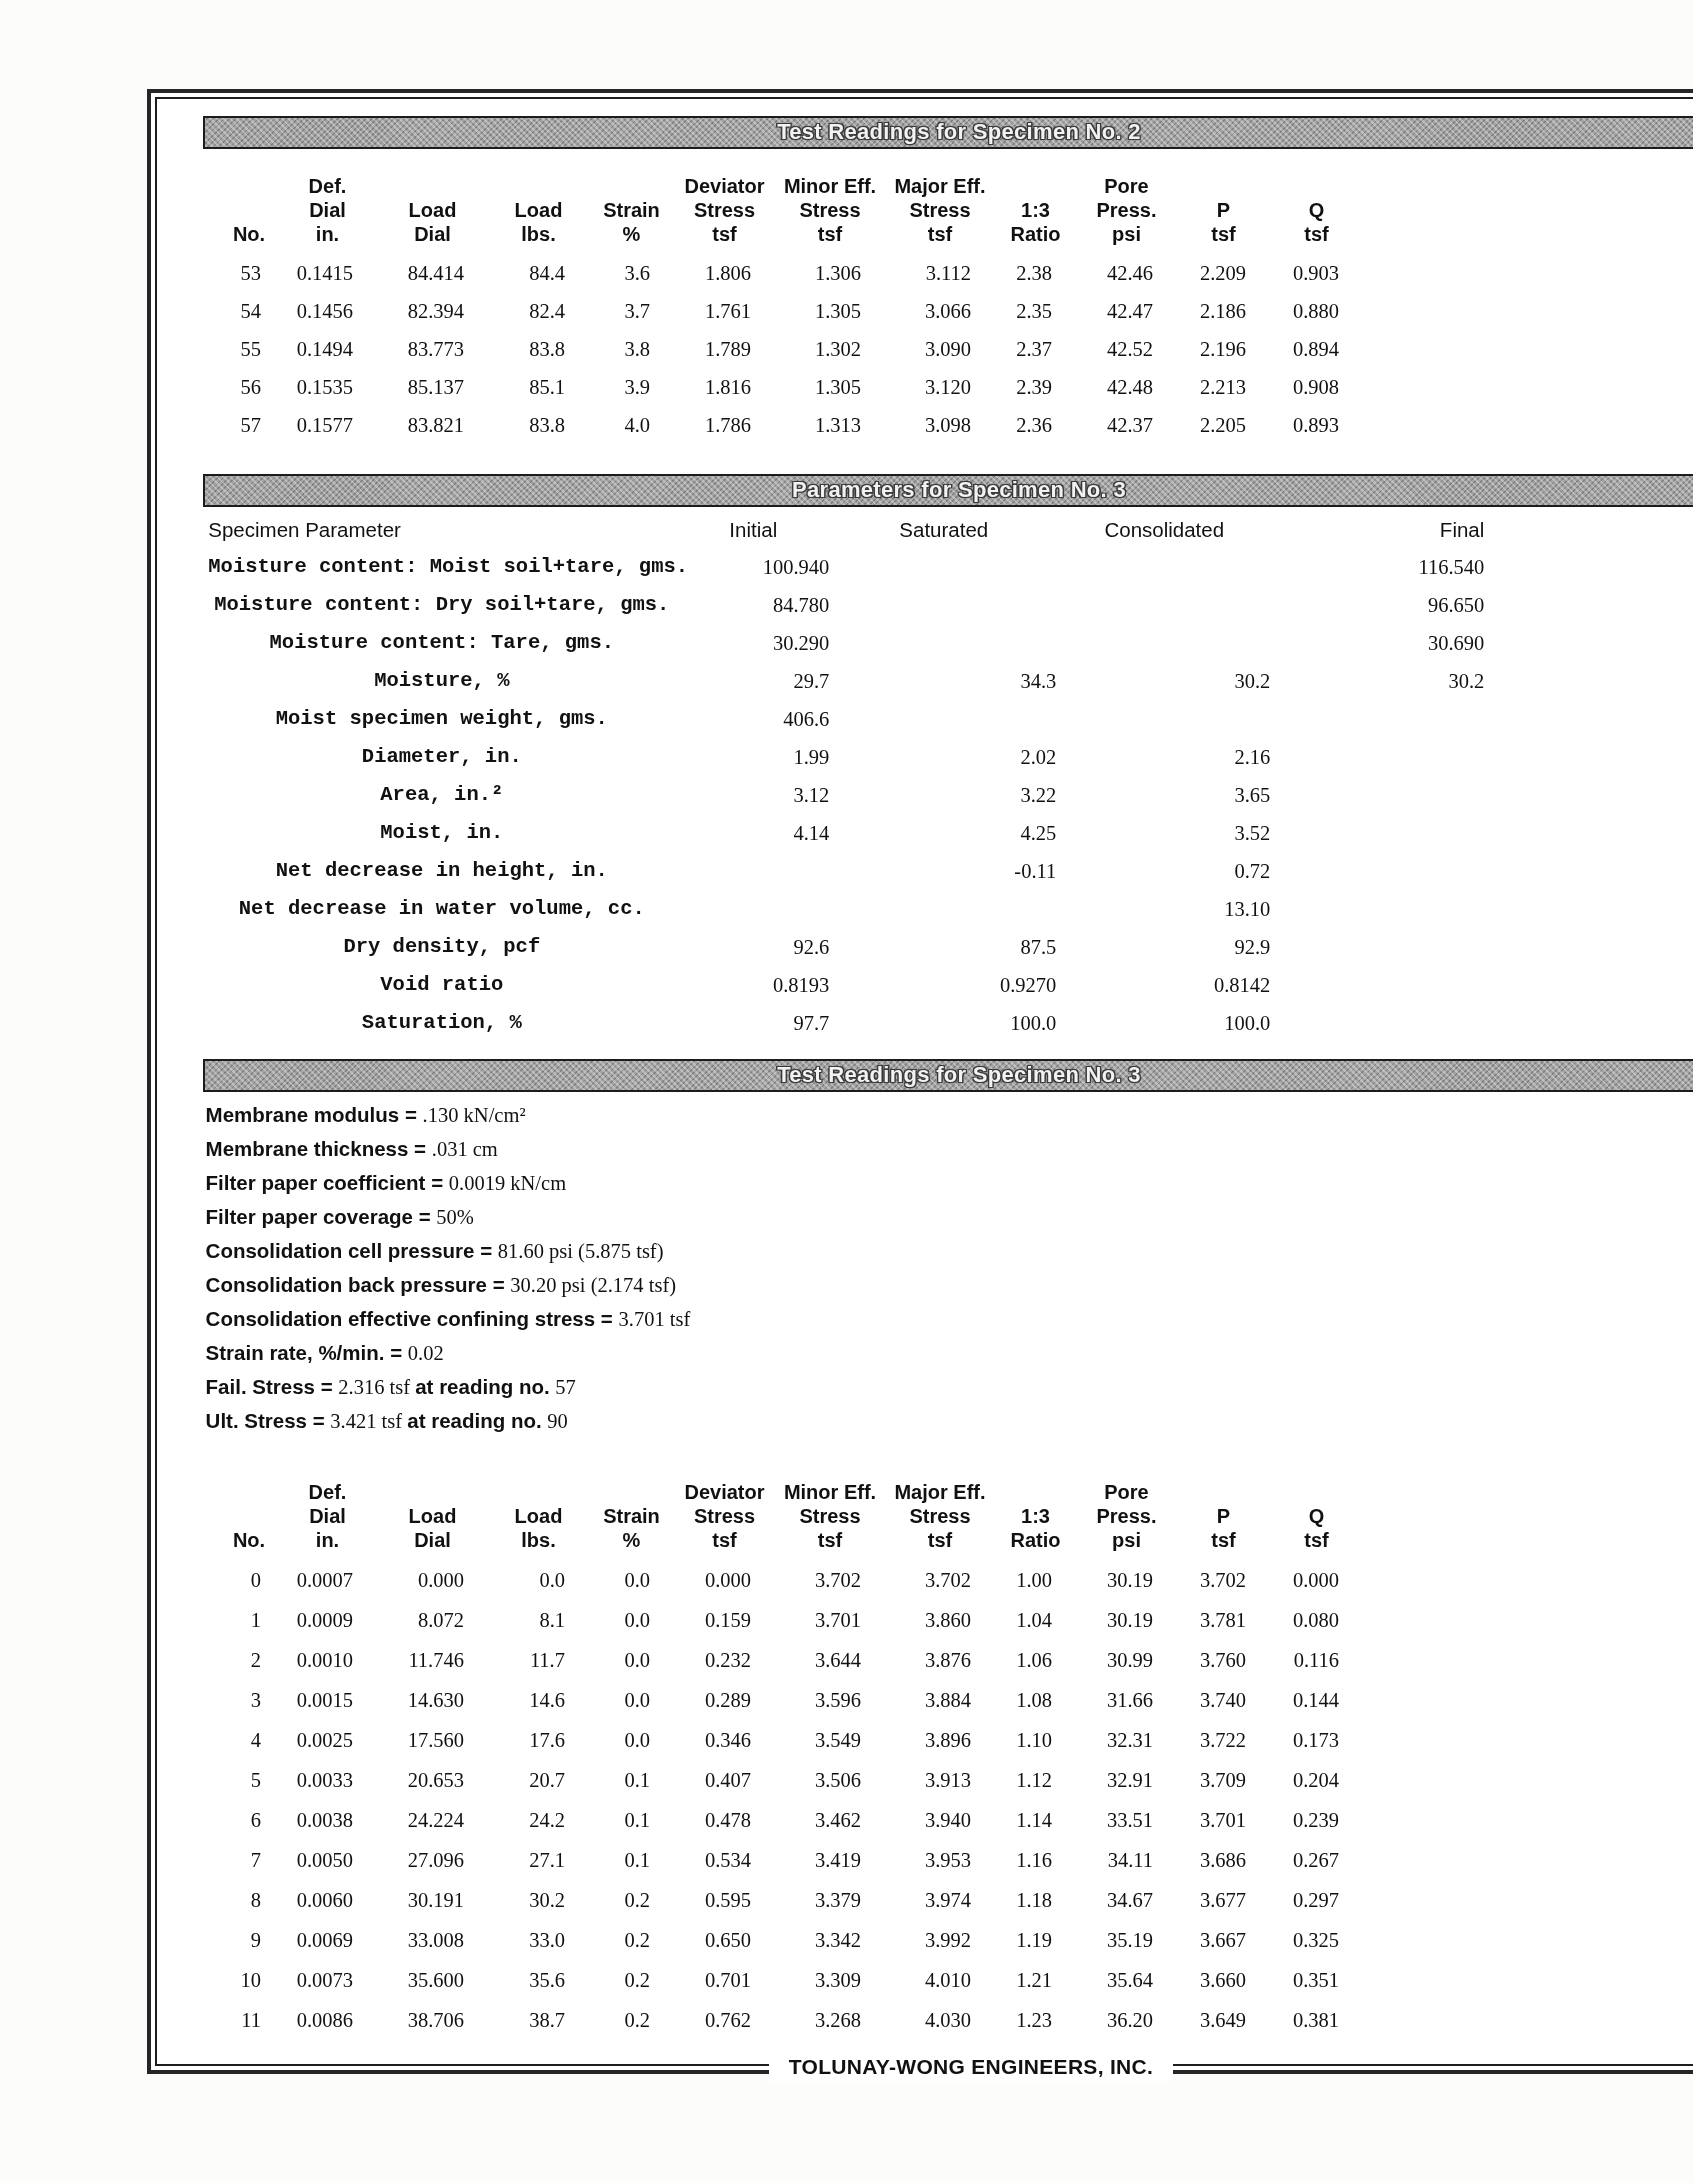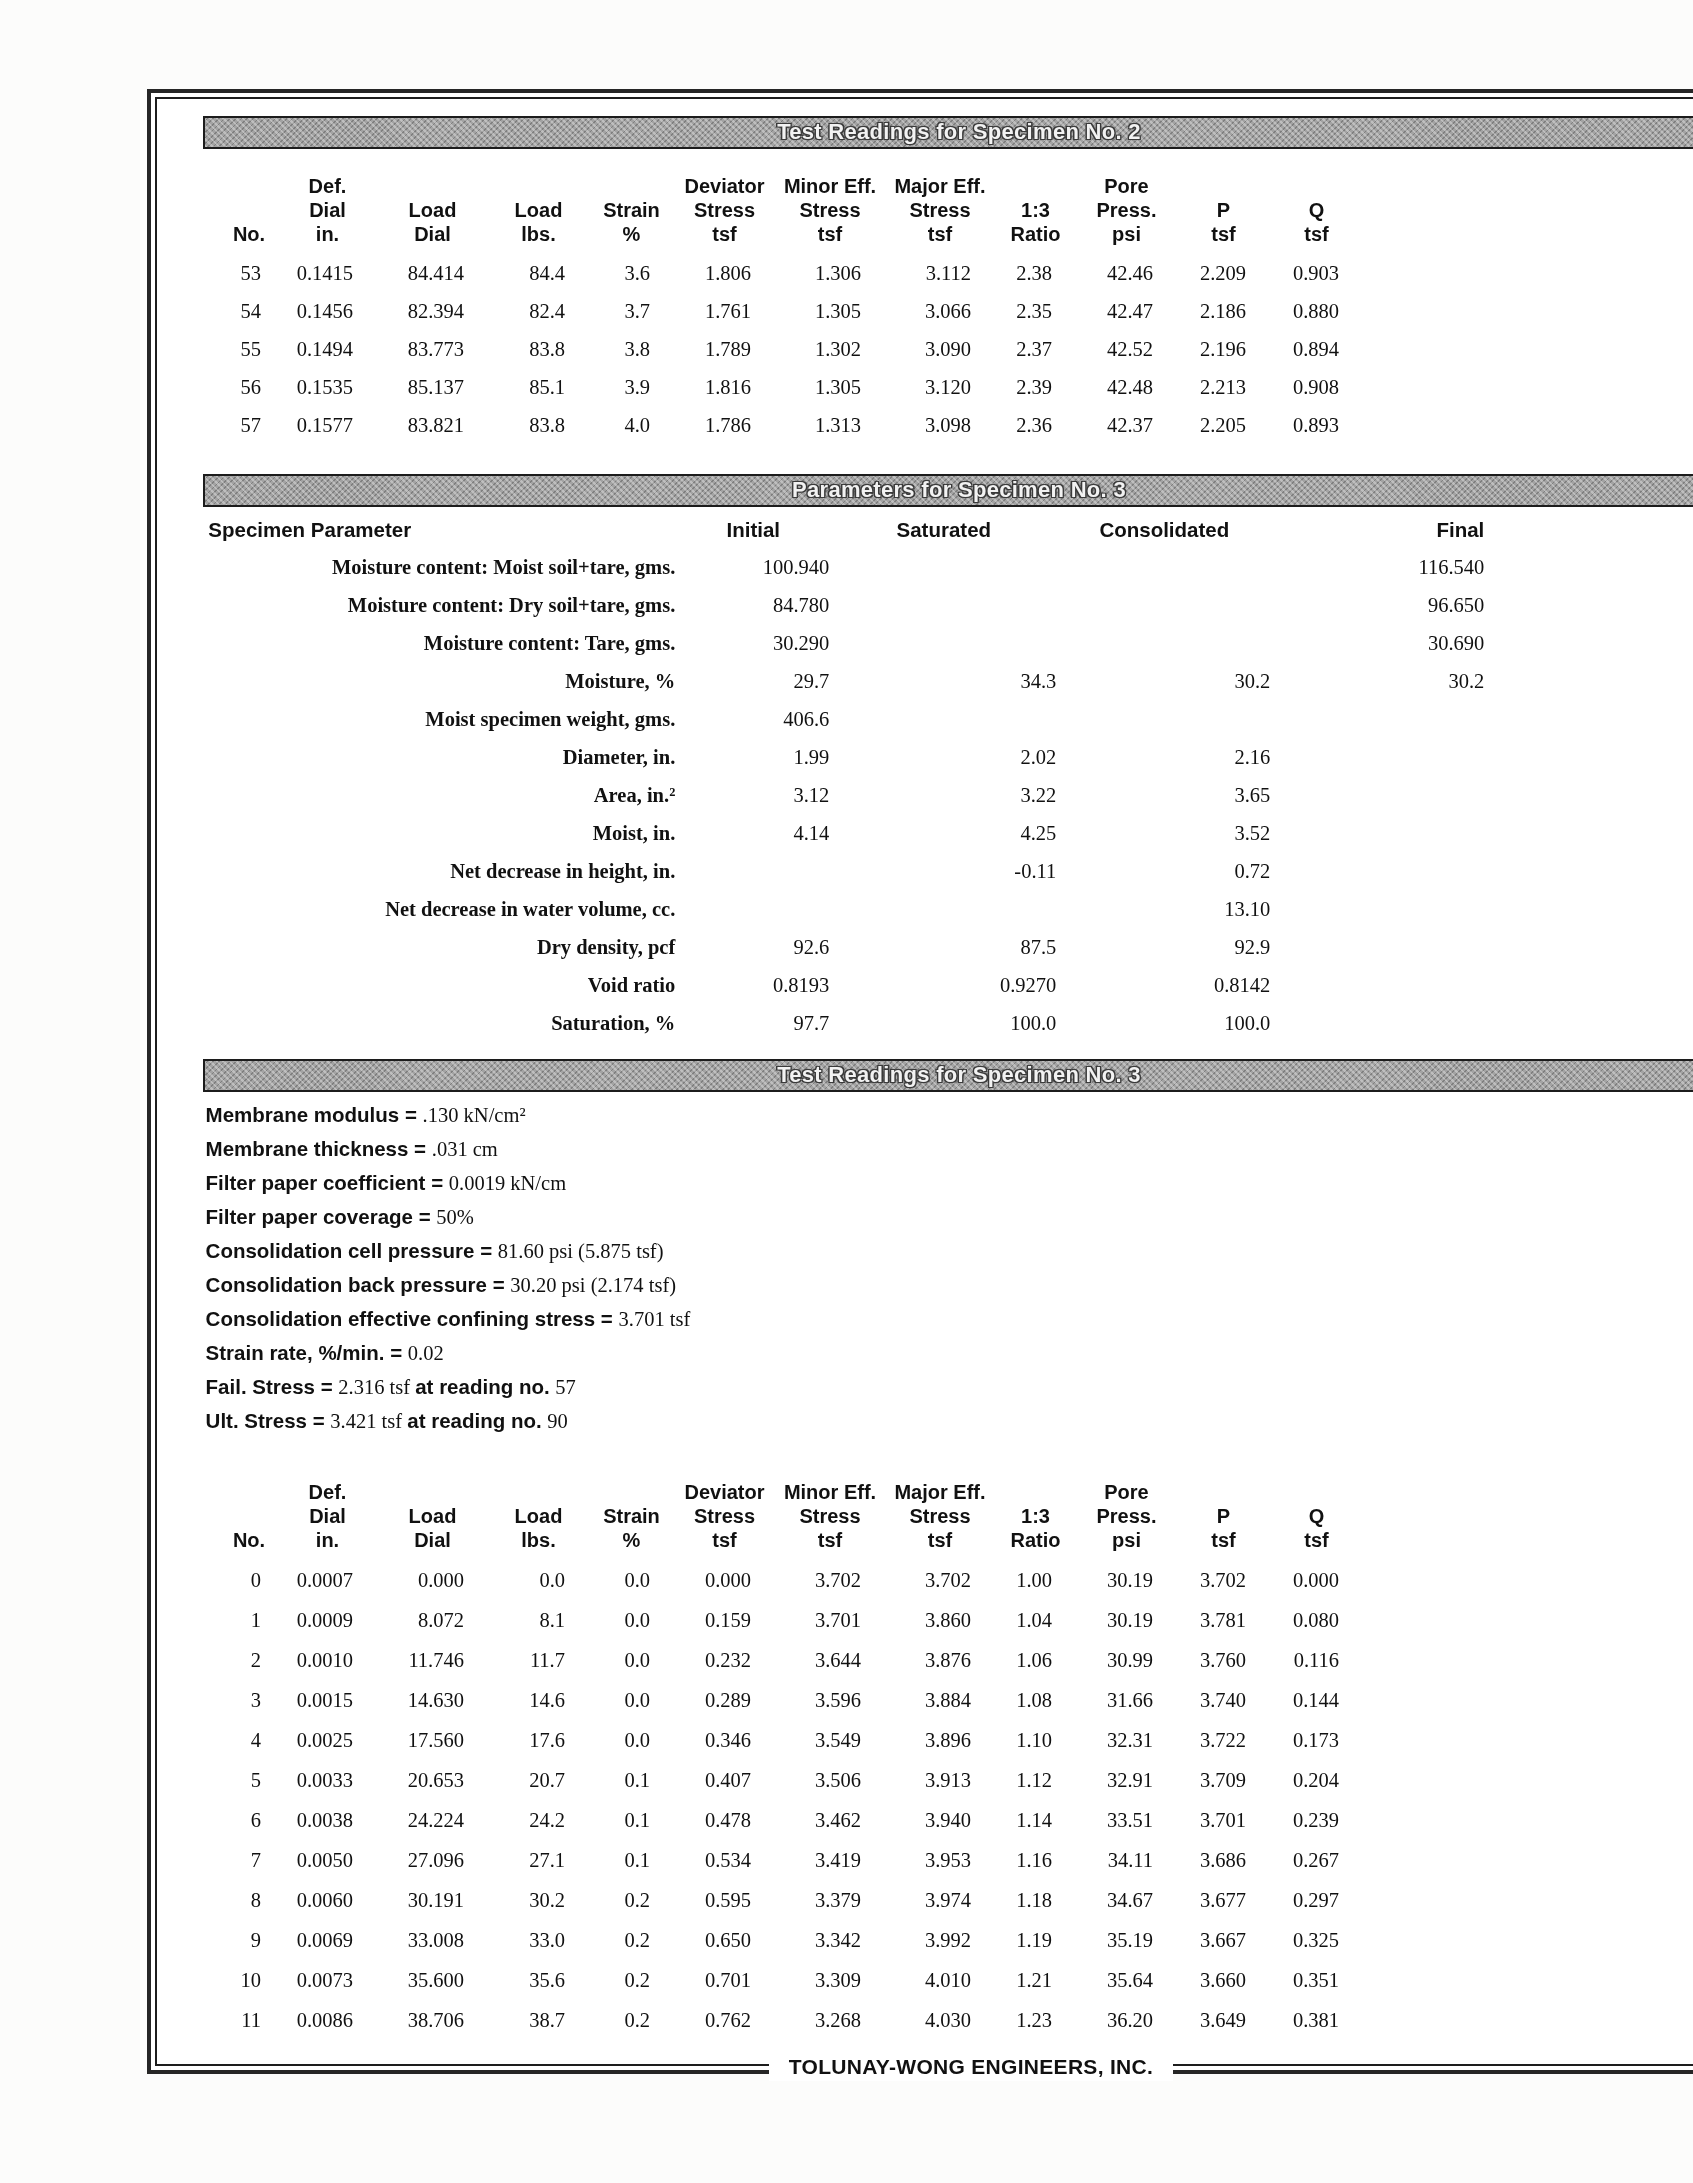--- a/index.html
+++ b/index.html
@@ -73,33 +73,33 @@
   table.readings th:nth-child(7){width:110px}
   table.readings th:nth-child(8){width:110px}
   table.readings th:nth-child(9){width:81px}
   table.readings th:nth-child(10){width:101px}
   table.readings th:nth-child(11){width:93px}
   table.readings th:nth-child(12){width:93px}
 
   
   table.params { border-collapse: collapse; width: 1268px; margin-top: 5.3px; table-layout: fixed; }
   table.params th {
-    font-weight: bold; font-size: 20.5px; line-height: 34px;
+    font-weight: normal; font-size: 20.5px; line-height: 34px;
     text-align: center; white-space: nowrap;
   }
   table.params th:first-child { text-align: left; padding-left: 5.3px; }
   table.params th:last-child { text-align: right; }
   table.params td {
     font-family: "Liberation Serif", serif;
     font-size: 20.5px; line-height: 36px;
     text-align: right; white-space: nowrap;
   }
   table.params td:first-child {
-    font-family: Liberation Serif, serif;
-    font-weight: bold; text-align: right; padding-left: 5.3px;
+    font-family: Liberation Mono, monospace;
+    font-weight: bold; text-align: center; padding-left: 5.3px;
   }
   table.params th:nth-child(1){width:467px}
   table.params th:nth-child(2){width:152px}
   table.params th:nth-child(3){width:225px}
   table.params th:nth-child(4){width:212px}
   table.params th:nth-child(5){width:212px}
 
   
   .preamble { margin: 5.3px 0 0 2.6px; }
   .preamble .pre-line {

